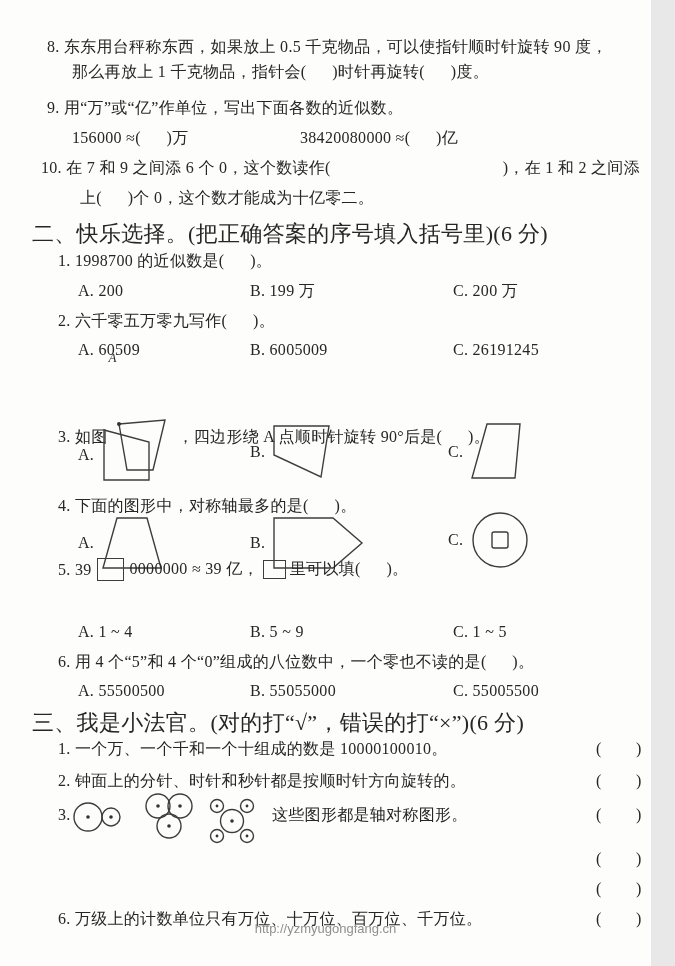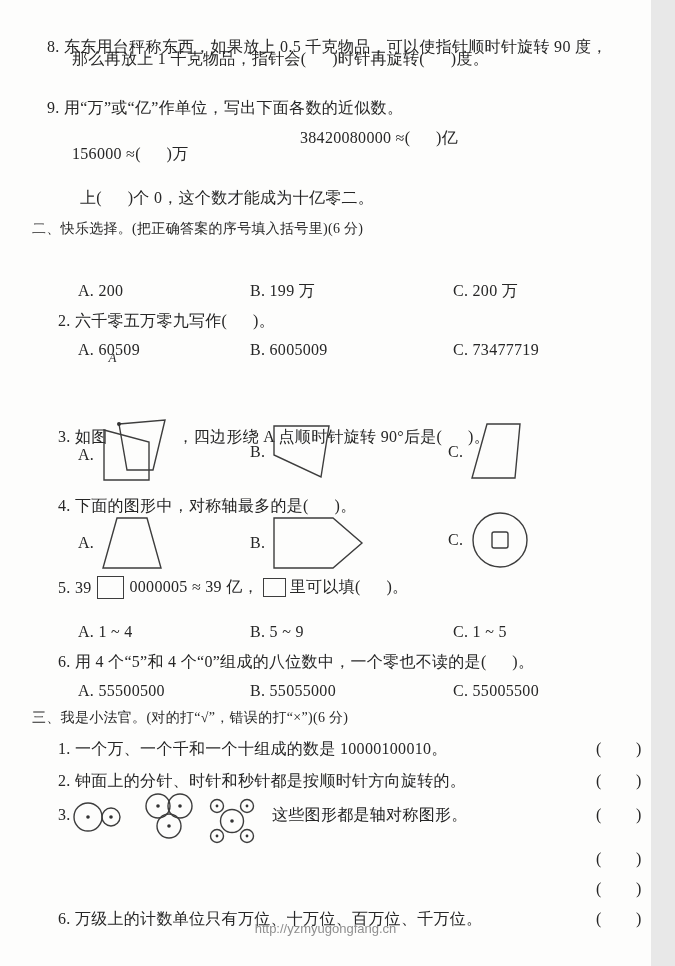--- a/index.html
+++ b/index.html
@@ -12,21 +12,21 @@
     color:#262626;
     overflow:hidden;
   }
   .line{
     position:absolute;
     font-size:16px;
     letter-spacing:0.3px;
     white-space:pre;
     line-height:1.2;
   }
-  .sec-title{font-size:14px;}
+  .sec-title{font-size:22px;}
   .row{
     position:absolute;
     display:flex;
     align-items:center;
     white-space:pre;
     font-size:16px;
     letter-spacing:0.3px;
   }
   .optgroup{gap:7px;}
   svg.fig{display:block;}
@@ -56,36 +56,38 @@
     color:#8f8f8f;
     white-space:pre;
   }
 </style>
 </head>
 <body>
 
 <div class="paper">
 
   <div class="line" style="left:47px;top:37px">8. 东东用台秤称东西，如果放上 0.5 千克物品，可以使指针顺时针旋转 90 度，</div>
-  <div class="line" style="left:72px;top:49px">那么再放上 1 千克物品，指针会(      )时针再旋转(      )度。</div>
+  <div class="line" style="left:72px;top:62px">那么再放上 1 千克物品，指针会(      )时针再旋转(      )度。</div>
   <div class="line" style="left:47px;top:98px">9. 用“万”或“亿”作单位，写出下面各数的近似数。</div>
-  <div class="line" style="left:72px;top:144px">156000 ≈(      )万</div>
+  <div class="line" style="left:72px;top:128px">156000 ≈(      )万</div>
   <div class="line" style="left:300px;top:128px">38420080000 ≈(      )亿</div>
+  <div class="line" style="left:41px;top:158px">10. 在 7 和 9 之间添 6 个 0，这个数读作(                                        )，在 1 和 2 之间添</div>
   <div class="line" style="left:80px;top:188px">上(      )个 0，这个数才能成为十亿零二。</div>
 
   <div class="line sec-title" style="left:32px;top:221px">二、快乐选择。(把正确答案的序号填入括号里)(6 分)</div>
 
+  <div class="line" style="left:58px;top:251px">1. 1998700 的近似数是(      )。</div>
   <div class="line" style="left:78px;top:281px">A. 200</div>
   <div class="line" style="left:250px;top:281px">B. 199 万</div>
   <div class="line" style="left:453px;top:281px">C. 200 万</div>
 
   <div class="line" style="left:58px;top:311px">2. 六千零五万零九写作(      )。</div>
   <div class="line" style="left:78px;top:340px">A. 60509</div>
   <div class="line" style="left:250px;top:340px">B. 6005009</div>
-  <div class="line" style="left:453px;top:340px">C. 73477719</div>
+  <div class="line" style="left:453px;top:340px">C. 26191245</div>
 
   <div class="row" style="left:58px;top:363px">
     <span>3. 如图</span>
     <span class="q3fig">
       <span class="vertexA">A</span>
       <svg class="fig" width="56" height="58" viewBox="0 0 56 58">
         <polygon points="5,7 51,3 39,53 13,53"></polygon>
         <circle class="dot" cx="5" cy="7" r="2"></circle>
       </svg>
     </span>
@@ -126,24 +128,24 @@
     </svg>
   </div>
   <div class="row optgroup" style="left:448px;top:510px">
     <span>C.</span>
     <svg class="fig" width="60" height="60" viewBox="0 0 60 60">
       <circle class="o" cx="30" cy="30" r="27"></circle>
       <rect x="22" y="22" width="16" height="16" rx="2"></rect>
     </svg>
   </div>
 
-  <div class="row" style="left:58px;top:576px">
+  <div class="row" style="left:58px;top:558px">
     <span>5. 39</span>
     <span class="sqbox"></span>
-    <span>0000005 ≈ 39 亿，</span>
+    <span>0000000 ≈ 39 亿，</span>
     <span class="sqbox small"></span>
     <span>里可以填(      )。</span>
   </div>
   <div class="line" style="left:78px;top:622px">A. 1 ~ 4</div>
   <div class="line" style="left:250px;top:622px">B. 5 ~ 9</div>
   <div class="line" style="left:453px;top:622px">C. 1 ~ 5</div>
 
   <div class="line" style="left:58px;top:652px">6. 用 4 个“5”和 4 个“0”组成的八位数中，一个零也不读的是(      )。</div>
   <div class="line" style="left:78px;top:681px">A. 55500500</div>
   <div class="line" style="left:250px;top:681px">B. 55055000</div>

